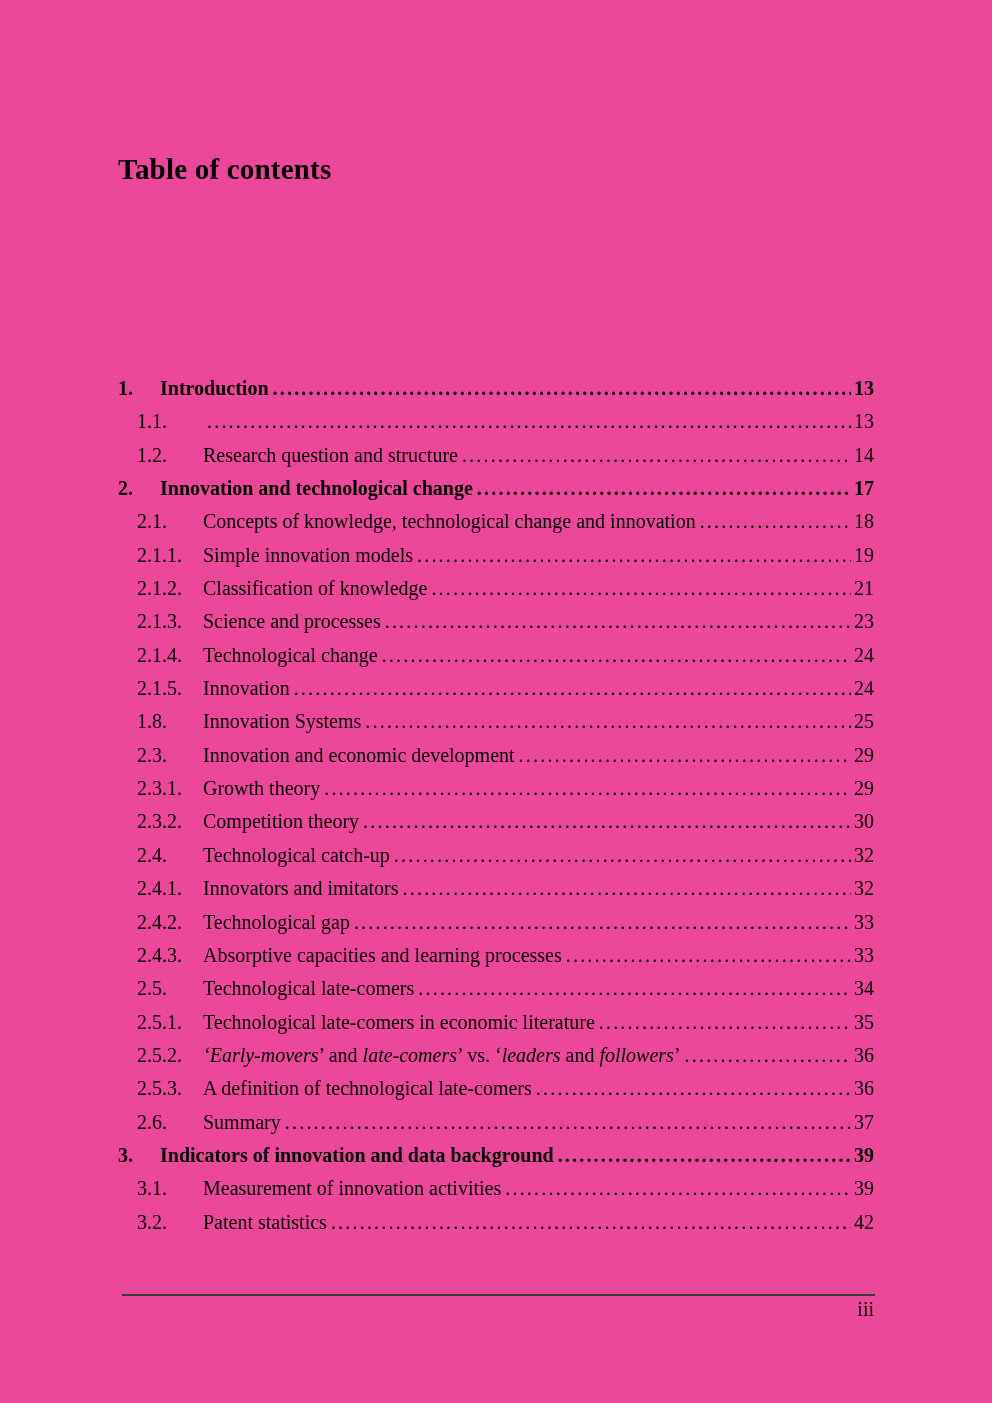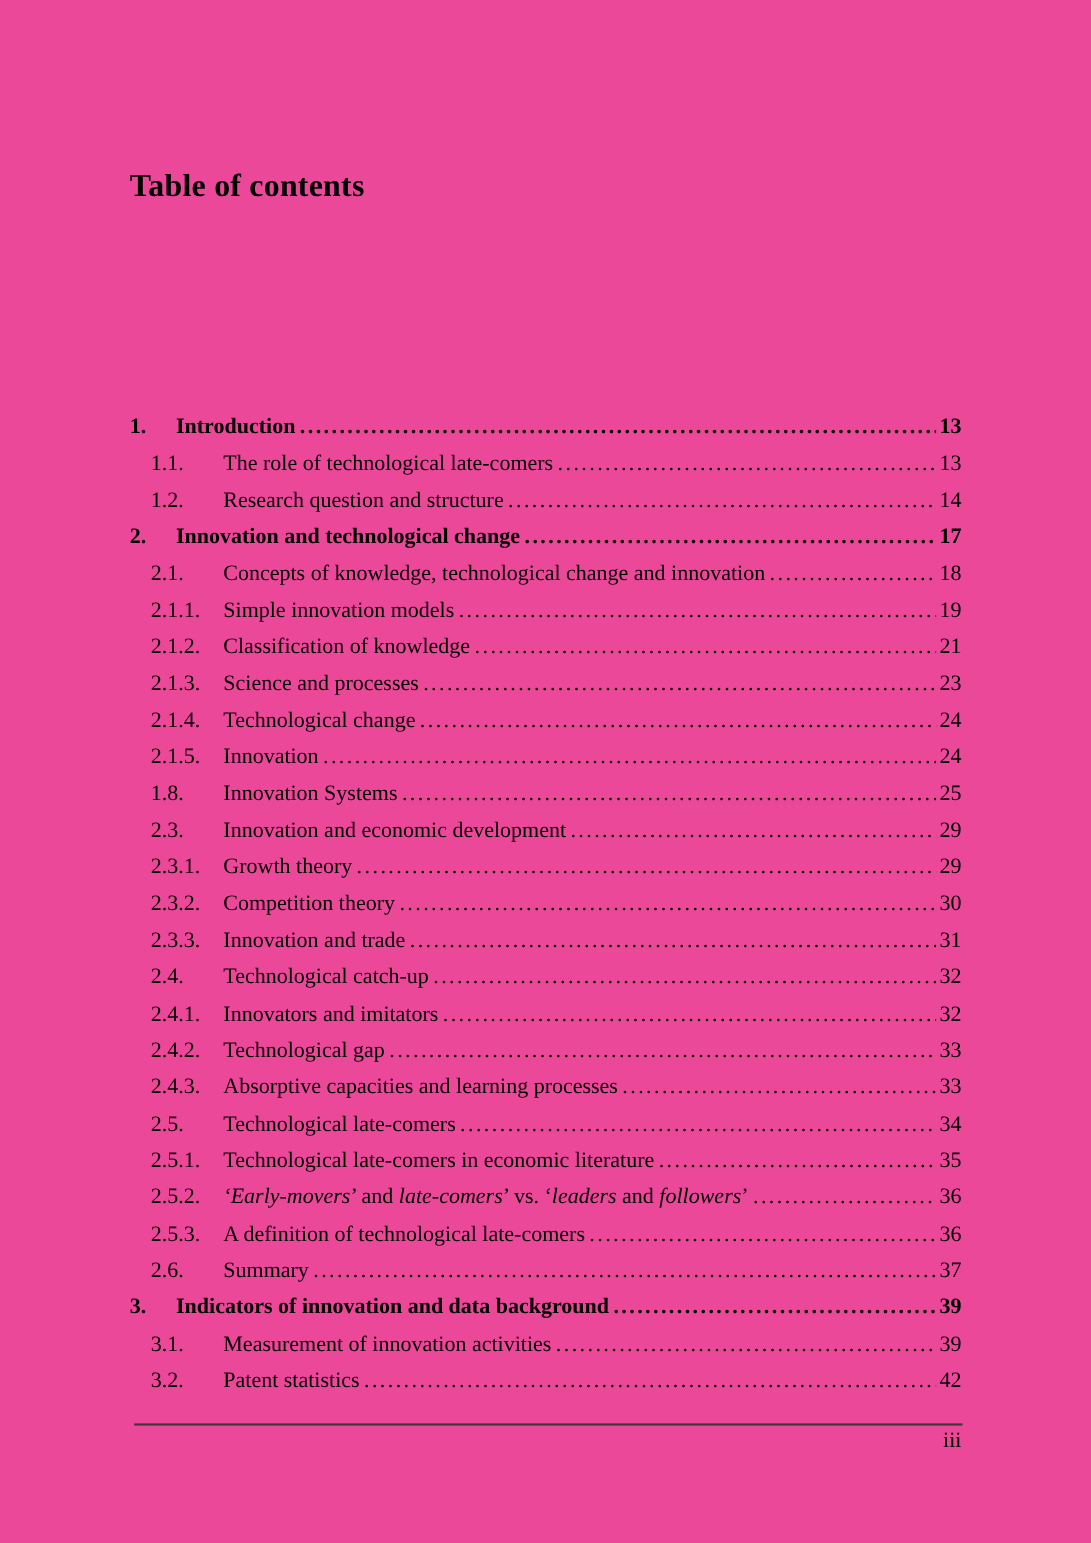--- a/index.html
+++ b/index.html
@@ -79,21 +79,20 @@
 
   <div class="toc">
       <div class="toc-row level-1 bold">
         <span class="toc-num">1.</span>
         <span class="toc-title">Introduction</span>
         <span class="toc-leader"></span>
         <span class="toc-page">13</span>
       </div>
       <div class="toc-row level-2">
         <span class="toc-num">1.1.</span>
-        <span class="toc-title">The role of technological late-comers</span>
         <span class="toc-leader"></span>
         <span class="toc-page">13</span>
       </div>
       <div class="toc-row level-2">
         <span class="toc-num">1.2.</span>
         <span class="toc-title">Research question and structure</span>
         <span class="toc-leader"></span>
         <span class="toc-page">14</span>
       </div>
       <div class="toc-row level-1 bold">
@@ -155,26 +154,20 @@
         <span class="toc-title">Growth theory</span>
         <span class="toc-leader"></span>
         <span class="toc-page">29</span>
       </div>
       <div class="toc-row level-3">
         <span class="toc-num">2.3.2.</span>
         <span class="toc-title">Competition theory</span>
         <span class="toc-leader"></span>
         <span class="toc-page">30</span>
       </div>
-      <div class="toc-row level-3">
-        <span class="toc-num">2.3.3.</span>
-        <span class="toc-title">Innovation and trade</span>
-        <span class="toc-leader"></span>
-        <span class="toc-page">31</span>
-      </div>
       <div class="toc-row level-2">
         <span class="toc-num">2.4.</span>
         <span class="toc-title">Technological catch-up</span>
         <span class="toc-leader"></span>
         <span class="toc-page">32</span>
       </div>
       <div class="toc-row level-3">
         <span class="toc-num">2.4.1.</span>
         <span class="toc-title">Innovators and imitators</span>
         <span class="toc-leader"></span>

